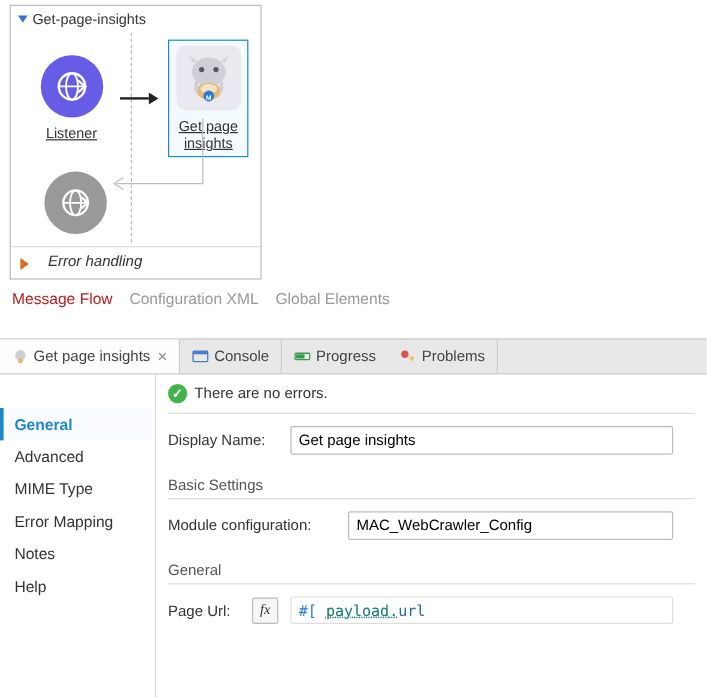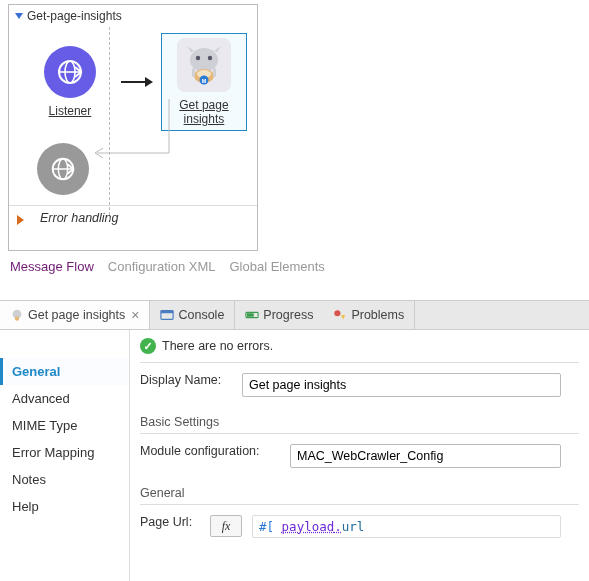--- a/index.html
+++ b/index.html
@@ -7,25 +7,25 @@
     font-family: -apple-system, BlinkMacSystemFont, "Segoe UI", Arial, sans-serif;
     font-size: 13px;
     color: #333;
     background: #fff;
     width: 589px;
     height: 581px;
     overflow: hidden;
   }
   .canvas {
     border: 1px solid #bbb;
-    width: 250px;
+    width: 210px;
     margin: 4px 0 0 8px;
     background: #fff;
     position: relative;
-    padding-bottom: 20px;
+    padding-bottom: 2px;
   }
   .canvas-title {
     font-size: 12px;
     color: #333;
     padding: 4px 6px 2px 6px;
     display: flex;
     align-items: center;
     gap: 4px;
   }
   .canvas-title .tri {
@@ -114,21 +114,21 @@
     border-bottom:5px solid transparent;
     border-left:7px solid #d86b1f;
   }
   .editor-tabs {
     display:flex;
     gap: 14px;
     padding: 8px 10px 6px 10px;
     font-size: 13px;
     color: #999;
   }
-  .editor-tabs .active { color: #701a75; }
+  .editor-tabs .active { color: #b91c1c; }
   .panel-tabs-outer {
     background: #e8e8e8;
     display:flex;
     border-top: 1px solid #ccc;
     border-bottom: 1px solid #ccc;
     height: 30px;
     align-items: stretch;
     margin-top: 20px;
   }
   .panel-tab {
@@ -178,54 +178,54 @@
   }
   .section-head {
     font-size: 12.5px;
     color:#555;
     border-bottom:1px solid #ddd;
     padding: 10px 0 4px 0;
     margin-top: 4px;
   }
   .hr-top { border-top:1px solid #ddd; }
   .form-row {
-    display:flex; align-items:flex-start; gap:10px;
+    display:flex; align-items:center; gap:10px;
     padding: 10px 18px 4px 0;
     font-size: 12.5px;
   }
   .form-row label { color:#333; min-width: 120px; }
   .form-row.narrow-label label { min-width: 92px; }
   .text-input {
     flex:1;
     border:1px solid #bbb;
     border-radius:2px;
     padding:4px 6px;
     font-size:12.5px;
     outline:none;
     background:#fff;
   }
   .fx-btn {
-    width:32px;height:22px;
+    width:22px;height:22px;
     border:1px solid #bbb;border-radius:2px;
     background:#f6f6f6;
     display:flex;align-items:center;justify-content:center;
     font-style:italic;font-size:12px;font-family:serif;
     cursor:pointer;
   }
   .code-box {
     flex:1;
     border:1px solid #ddd;
     border-radius:2px;
     padding:3px 6px;
     font-family: Menlo, Consolas, monospace;
     font-size: 12.5px;
     background:#fff;
   }
   .code-box .tok-dw { color:#2a7bd6; }
-  .code-box .tok-var { color:#6d28d9; text-decoration: underline dotted; }
+  .code-box .tok-var { color:#0f766e; text-decoration: underline dotted; }
   .code-box .tok-attr { color:#226a9b; }
   .mini-icon { width:14px;height:14px;display:inline-block; }
 </style>
 </head>
 <body>
 
 <div class="canvas">
   <div class="canvas-title">
     <span class="tri"></span>
     <span>Get-page-insights</span>

